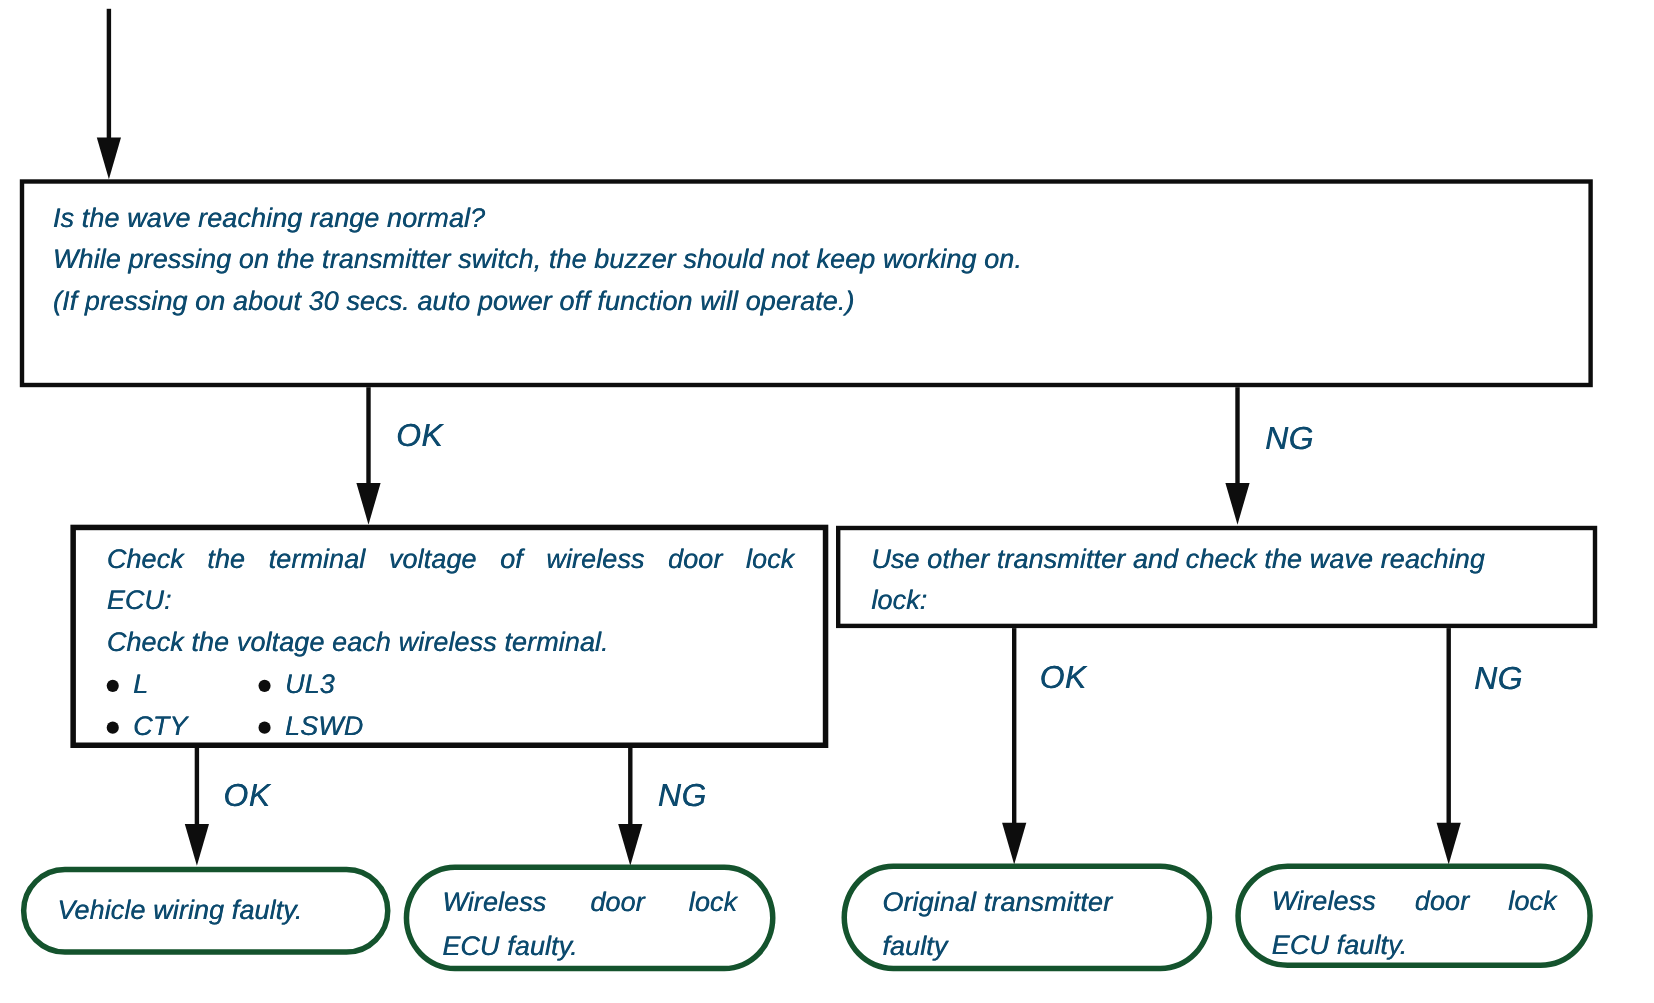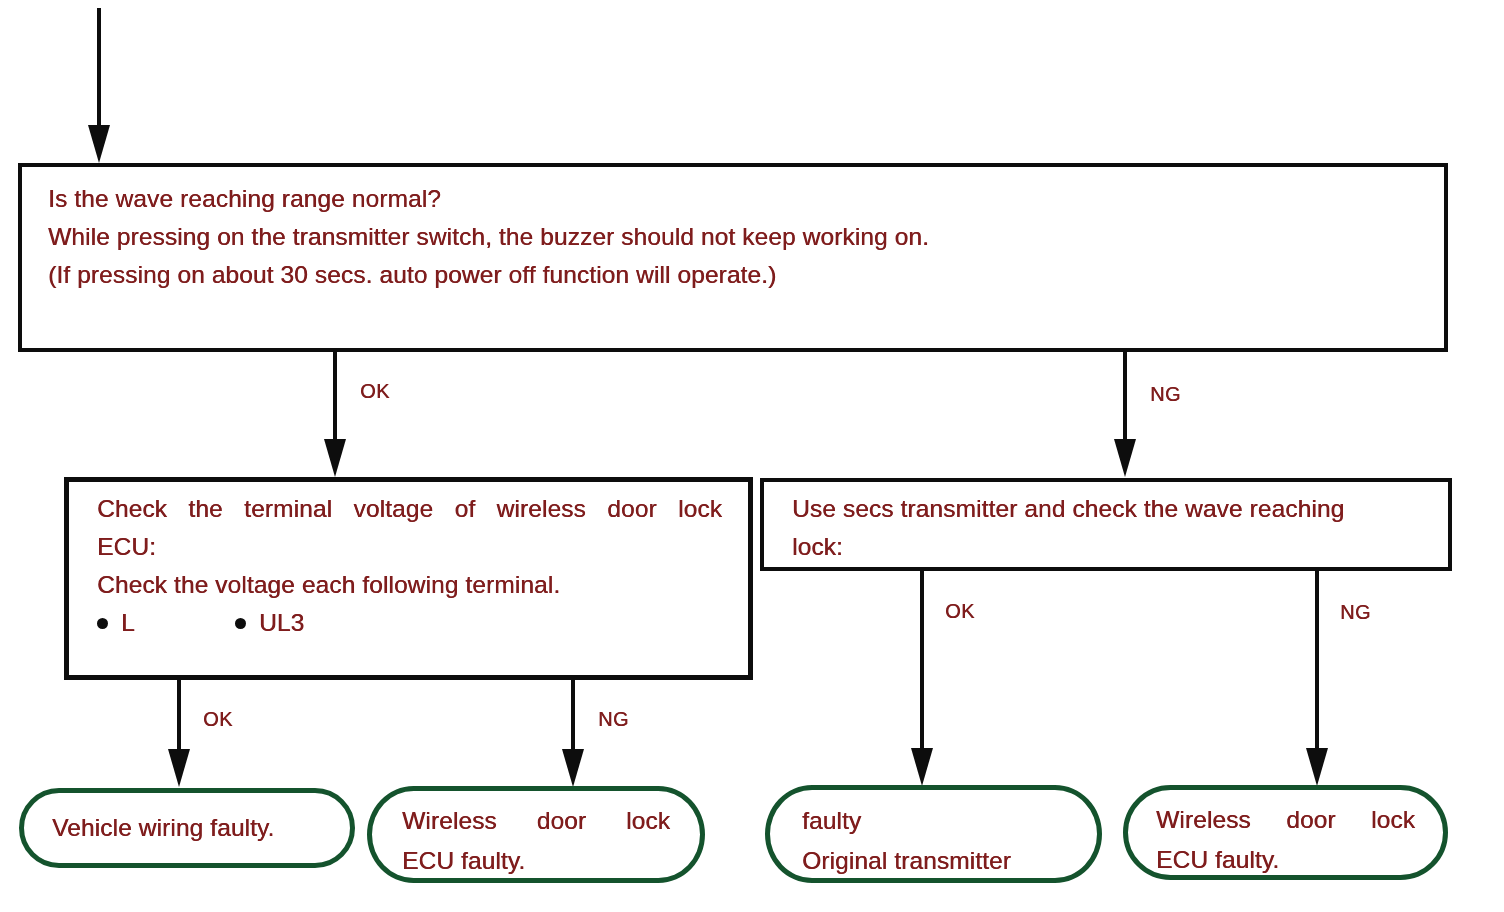--- a/index.html
+++ b/index.html
@@ -2,23 +2,24 @@
 <html><head>
 <meta charset="utf-8">
 <style>
   html, body { margin: 0; padding: 0; background: #f4f4f4; }
   .page {
     position: relative;
     width: 1504px;
     height: 912px;
     background: #ffffff;
     font-family: "Liberation Sans", "DejaVu Sans", sans-serif;
-    color: #7f1d1d;
+    color: #0c4a6e;
     overflow: hidden;
     text-shadow: 0.4px 0 0 currentColor; 
+    font-style: italic;
   }
 
   
   .rect-box {
     position: absolute;
     box-sizing: border-box;
     border: 4px solid #0d0d0d;
     background: #fff;
   }
   .rect-box.thick { border-width: 5px; margin-left: 48px; }
@@ -49,21 +50,21 @@
     position: absolute;
     left: -11px; bottom: 0;
     width: 0; height: 0;
     border-left: 11px solid transparent;
     border-right: 11px solid transparent;
     border-top: 38px solid #0d0d0d;
   }
 
   .edge-label {
     position: absolute;
-    font-size: 20px;
+    font-size: 29px;
     letter-spacing: 0.5px;
   }
 
   
   .term-row { display: flex; }
   .term-cell { display: inline-flex; align-items: center; }
   .term-cell.c1 { width: 138px; }
   .dot {
     display: inline-block;
     width: 11px; height: 11px;
@@ -97,35 +98,45 @@
 
   <div class="arrow" style="left:1125px; top:352px; height:125px;">
     <div class="shaft"></div>
     <div class="head"></div>
   </div>
   <span class="edge-label" style="left:1150px; top:383px;">NG</span>
 
   <div class="rect-box thick" style="left:16px; top:477px; width:689px; height:203px; padding:8px 26px 0 28px;">
     <div class="box-text justify-line">Check the terminal voltage of wireless door lock</div>
     <div class="box-text">ECU:</div>
-    <div class="box-text">Check the voltage each following terminal.</div>
+    <div class="box-text">Check the voltage each wireless terminal.</div>
     <div class="box-text term-row">
       <span class="term-cell c1">
         <span class="dot"></span>
         <span>L</span>
       </span>
       <span class="term-cell">
         <span class="dot"></span>
         <span>UL3</span>
       </span>
     </div>
+    <div class="box-text term-row">
+      <span class="term-cell c1">
+        <span class="dot"></span>
+        <span>CTY</span>
+      </span>
+      <span class="term-cell">
+        <span class="dot"></span>
+        <span>LSWD</span>
+      </span>
+    </div>
   </div>
 
   <div class="rect-box" style="left:760px; top:478px; width:692px; height:93px; padding:8px 24px 0 28px;">
-    <div class="box-text">Use secs transmitter and check the wave reaching</div>
+    <div class="box-text">Use other transmitter and check the wave reaching</div>
     <div class="box-text">lock:</div>
   </div>
 
   <div class="arrow" style="left:179px; top:680px; height:107px;">
     <div class="shaft"></div>
     <div class="head"></div>
   </div>
   <span class="edge-label" style="left:203px; top:708px;">OK</span>
 
   <div class="arrow" style="left:573px; top:680px; height:107px;">
@@ -149,22 +160,22 @@
   <div class="round-box" style="left:19px; top:788px; width:336px; height:80px; border-radius:40px; display:flex; align-items:center; padding:0 20px 0 28px;">
     <span class="box-text">Vehicle wiring faulty.</span>
   </div>
 
   <div class="round-box" style="left:367px; top:786px; width:338px; height:97px; border-radius:48px / 50px; padding:10px 30px 0 30px;">
     <div class="box-text justify-line" style="line-height:40px;">Wireless door lock</div>
     <div class="box-text" style="line-height:40px;">ECU faulty.</div>
   </div>
 
   <div class="round-box" style="left:765px; top:785px; width:337px; height:98px; border-radius:48px / 50px; padding:11px 26px 0 32px;">
+    <div class="box-text" style="line-height:40px;">Original transmitter</div>
     <div class="box-text" style="line-height:40px;">faulty</div>
-    <div class="box-text" style="line-height:40px;">Original transmitter</div>
   </div>
 
   <div class="round-box" style="left:1123px; top:785px; width:325px; height:95px; border-radius:48px / 48px; padding:10px 28px 0 28px;">
     <div class="box-text justify-line" style="line-height:40px;">Wireless door lock</div>
     <div class="box-text" style="line-height:40px;">ECU faulty.</div>
   </div>
 
 </div>
 
 </body></html>

